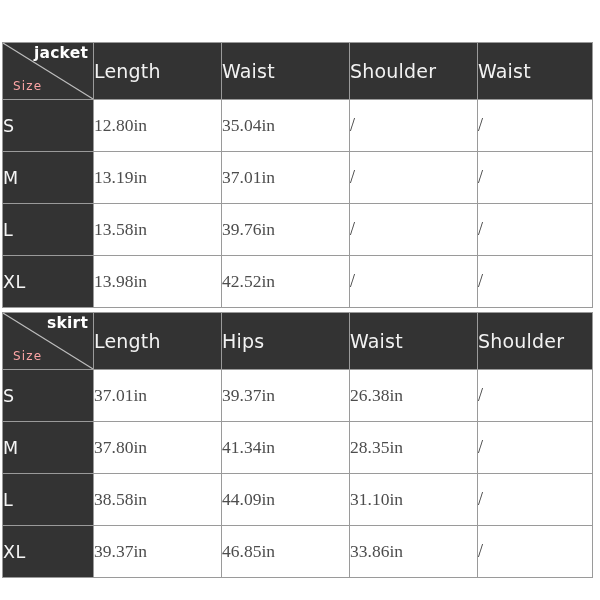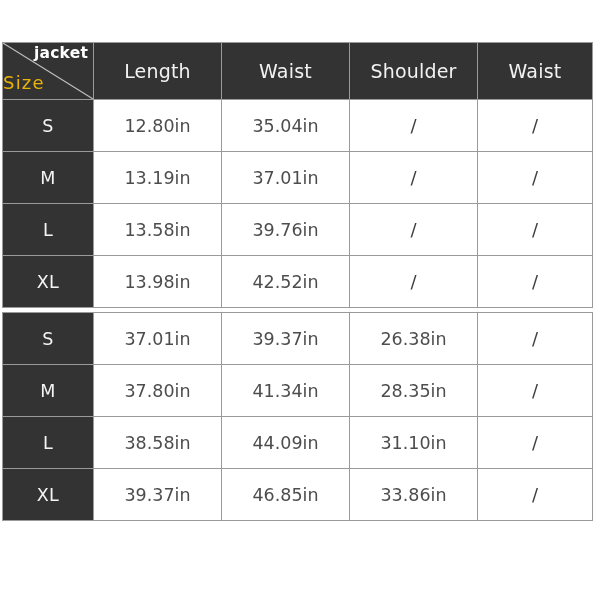--- a/index.html
+++ b/index.html
@@ -22,21 +22,21 @@
   table.size-table {
     border-collapse: collapse;
     table-layout: fixed;
     width: 590px;
     border-spacing: 0;
   }
   table.size-table td {
     padding: 0;
     margin: 0;
     height: 51px;
-    text-align: center;
+    text-align: left;
     vertical-align: middle;
     font-size: 17.5px;
     border: 1px solid #9a9a9a;
   }
   
   col.c-size   { width: 91px; }
   col.c-data   { width: 128px; }
   col.c-data2  { width: 128px; }
   col.c-data3  { width: 128px; }
   col.c-data4  { width: 115px; }
@@ -68,42 +68,43 @@
     position: absolute;
     right: 5px;
     top: 2px;
     font-size: 15.5px;
     font-weight: bold;
     color: #ffffff;
     line-height: 1.1;
   }
   td.corner-cell .size-label {
     position: absolute;
-    left: 0;
+    left: 10px;
     bottom: 6px;
-    font-size: 18px;
+    font-size: 12px;
     font-weight: normal;
-    color: #eab308;
+    color: #fca5a5;
     letter-spacing: 1.2px;
     line-height: 1.1;
   }
   
   td.size-cell {
     background: #333333;
     color: #f4f4f4;
     font-size: 18px;
     letter-spacing: 0.5px;
     border-left-color: #333333;
     border-right-color: #9a9a9a;
   }
   
   td.data-cell {
     background: #ffffff;
     color: #4d4d4d;
     font-size: 17.5px;
+    font-family: Liberation Serif, serif;
   }
   td.data-cell.slash {
     color: #3f3f3f;
     font-size: 18px;
   }
   .tbl-gap { height: 4px; }
 </style>
 </head>
 <body>
 
@@ -167,20 +168,33 @@
 
   <table class="size-table">
     <colgroup>
       <col class="c-size">
         <col class="c-data">
         <col class="c-data2">
         <col class="c-data3">
         <col class="c-data4">
     </colgroup>
     <tbody>
+      <tr class="header-row">
+        <td class="corner-cell">
+          <svg class="diag" viewBox="0 0 91 56" preserveAspectRatio="none">
+            <line x1="0" y1="0" x2="91" y2="56" stroke="#bdbdbd" stroke-width="1.1"></line>
+          </svg>
+          <span class="cat-label">skirt</span>
+          <span class="size-label">Size</span>
+        </td>
+        <td>Length</td>
+        <td>Hips</td>
+        <td>Waist</td>
+        <td>Shoulder</td>
+      </tr>
 
       <tr>
         <td class="size-cell">S</td>
         <td class="data-cell">37.01in</td>
         <td class="data-cell">39.37in</td>
         <td class="data-cell">26.38in</td>
         <td class="data-cell slash">/</td>
       </tr>
       <tr>
         <td class="size-cell">M</td>

